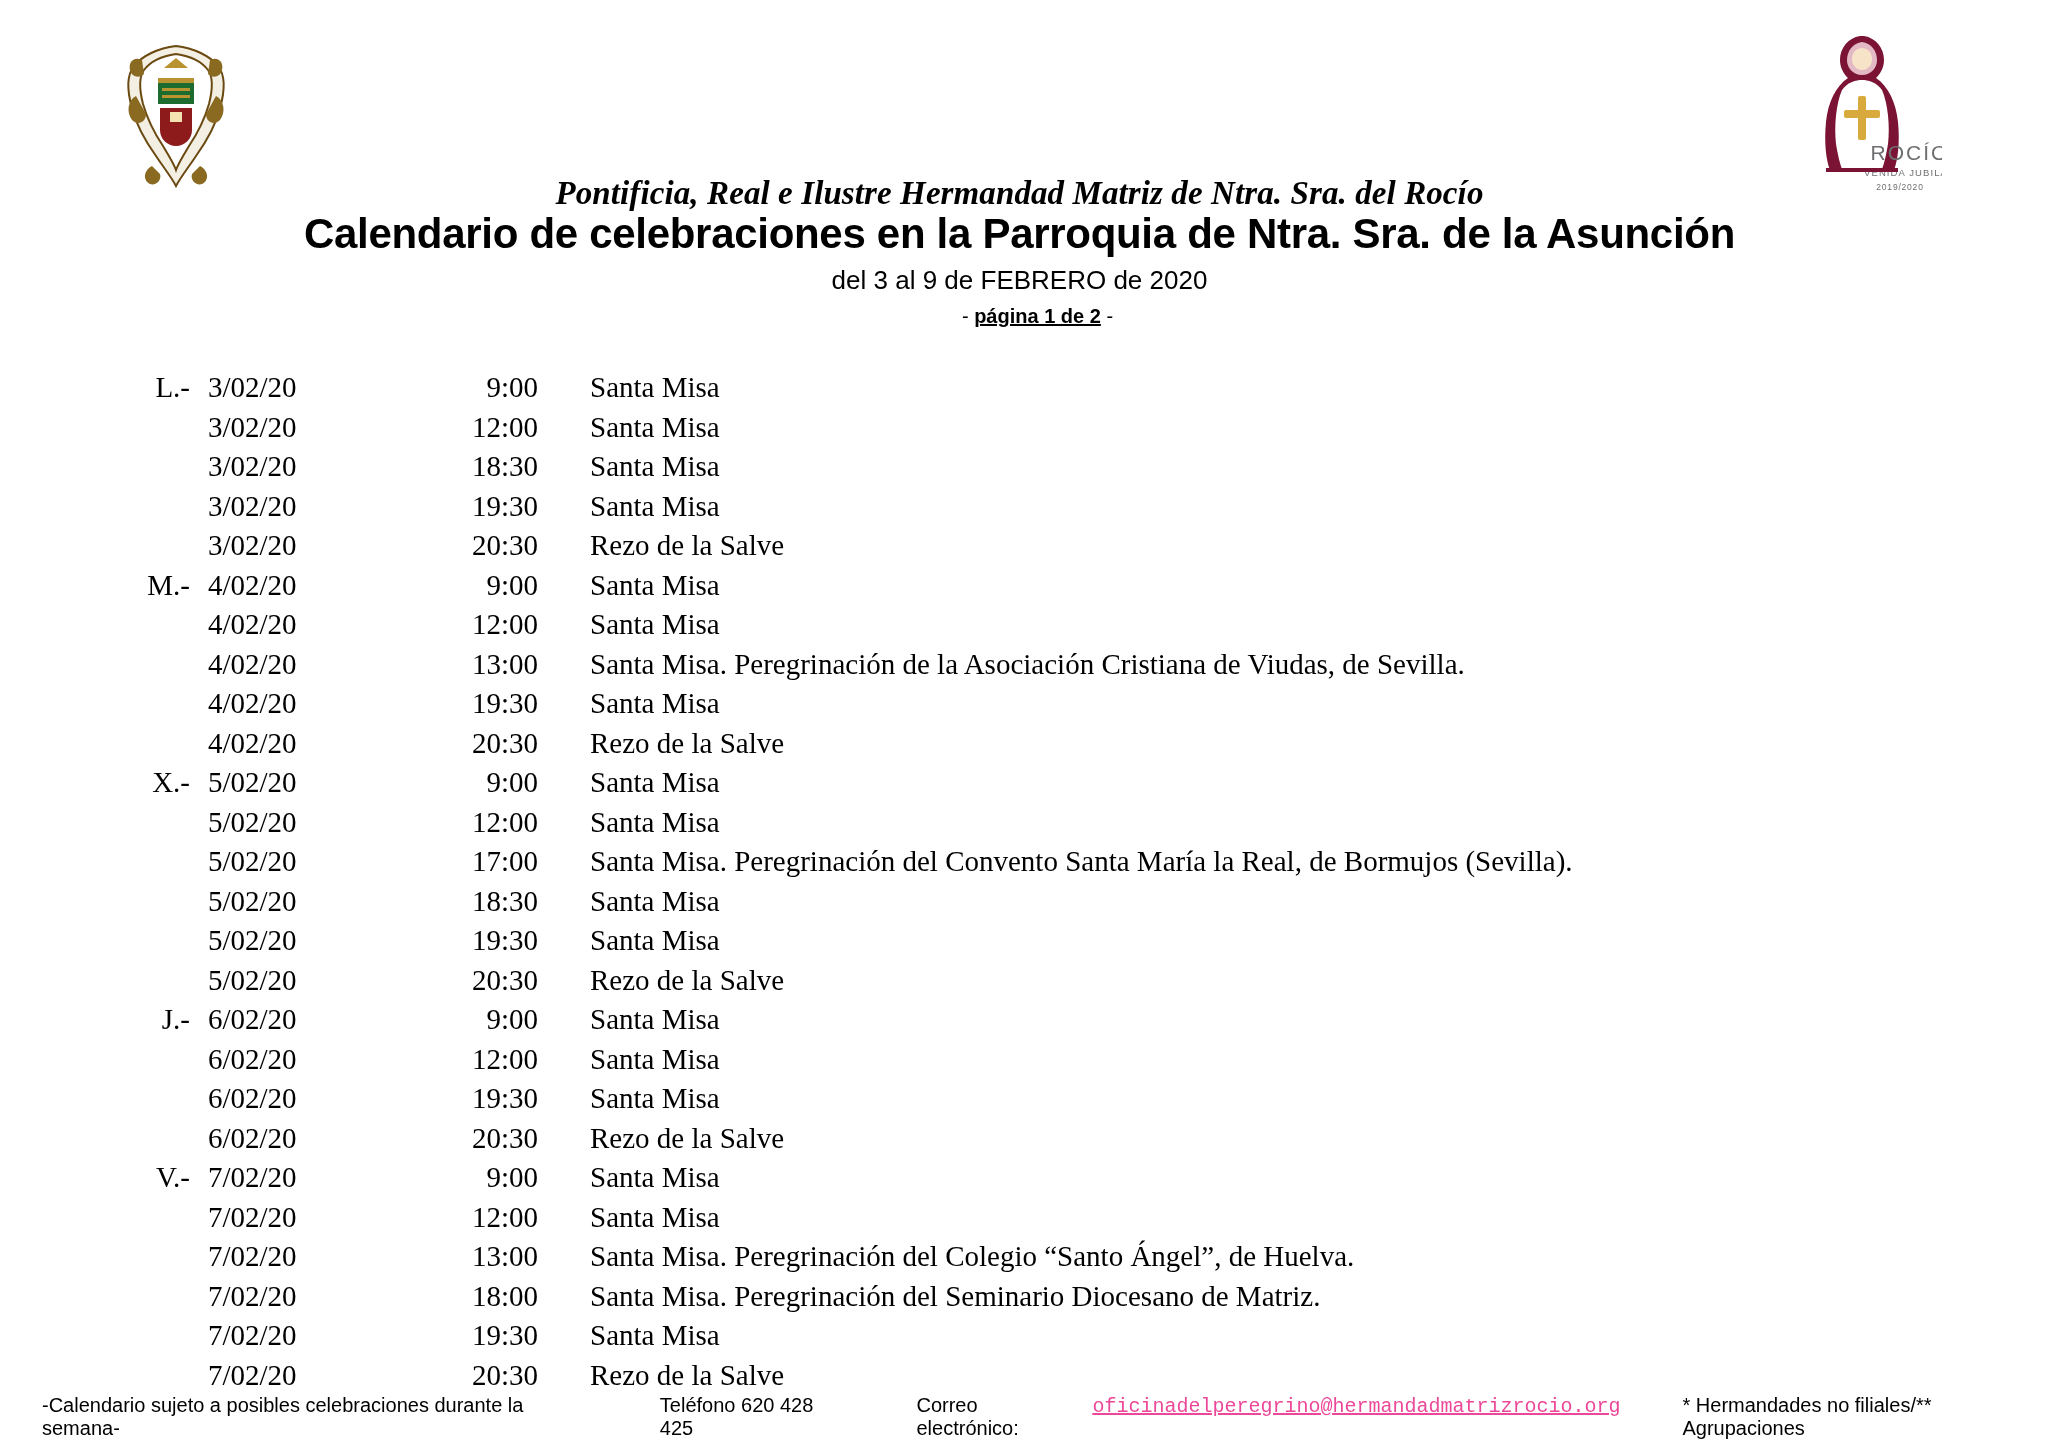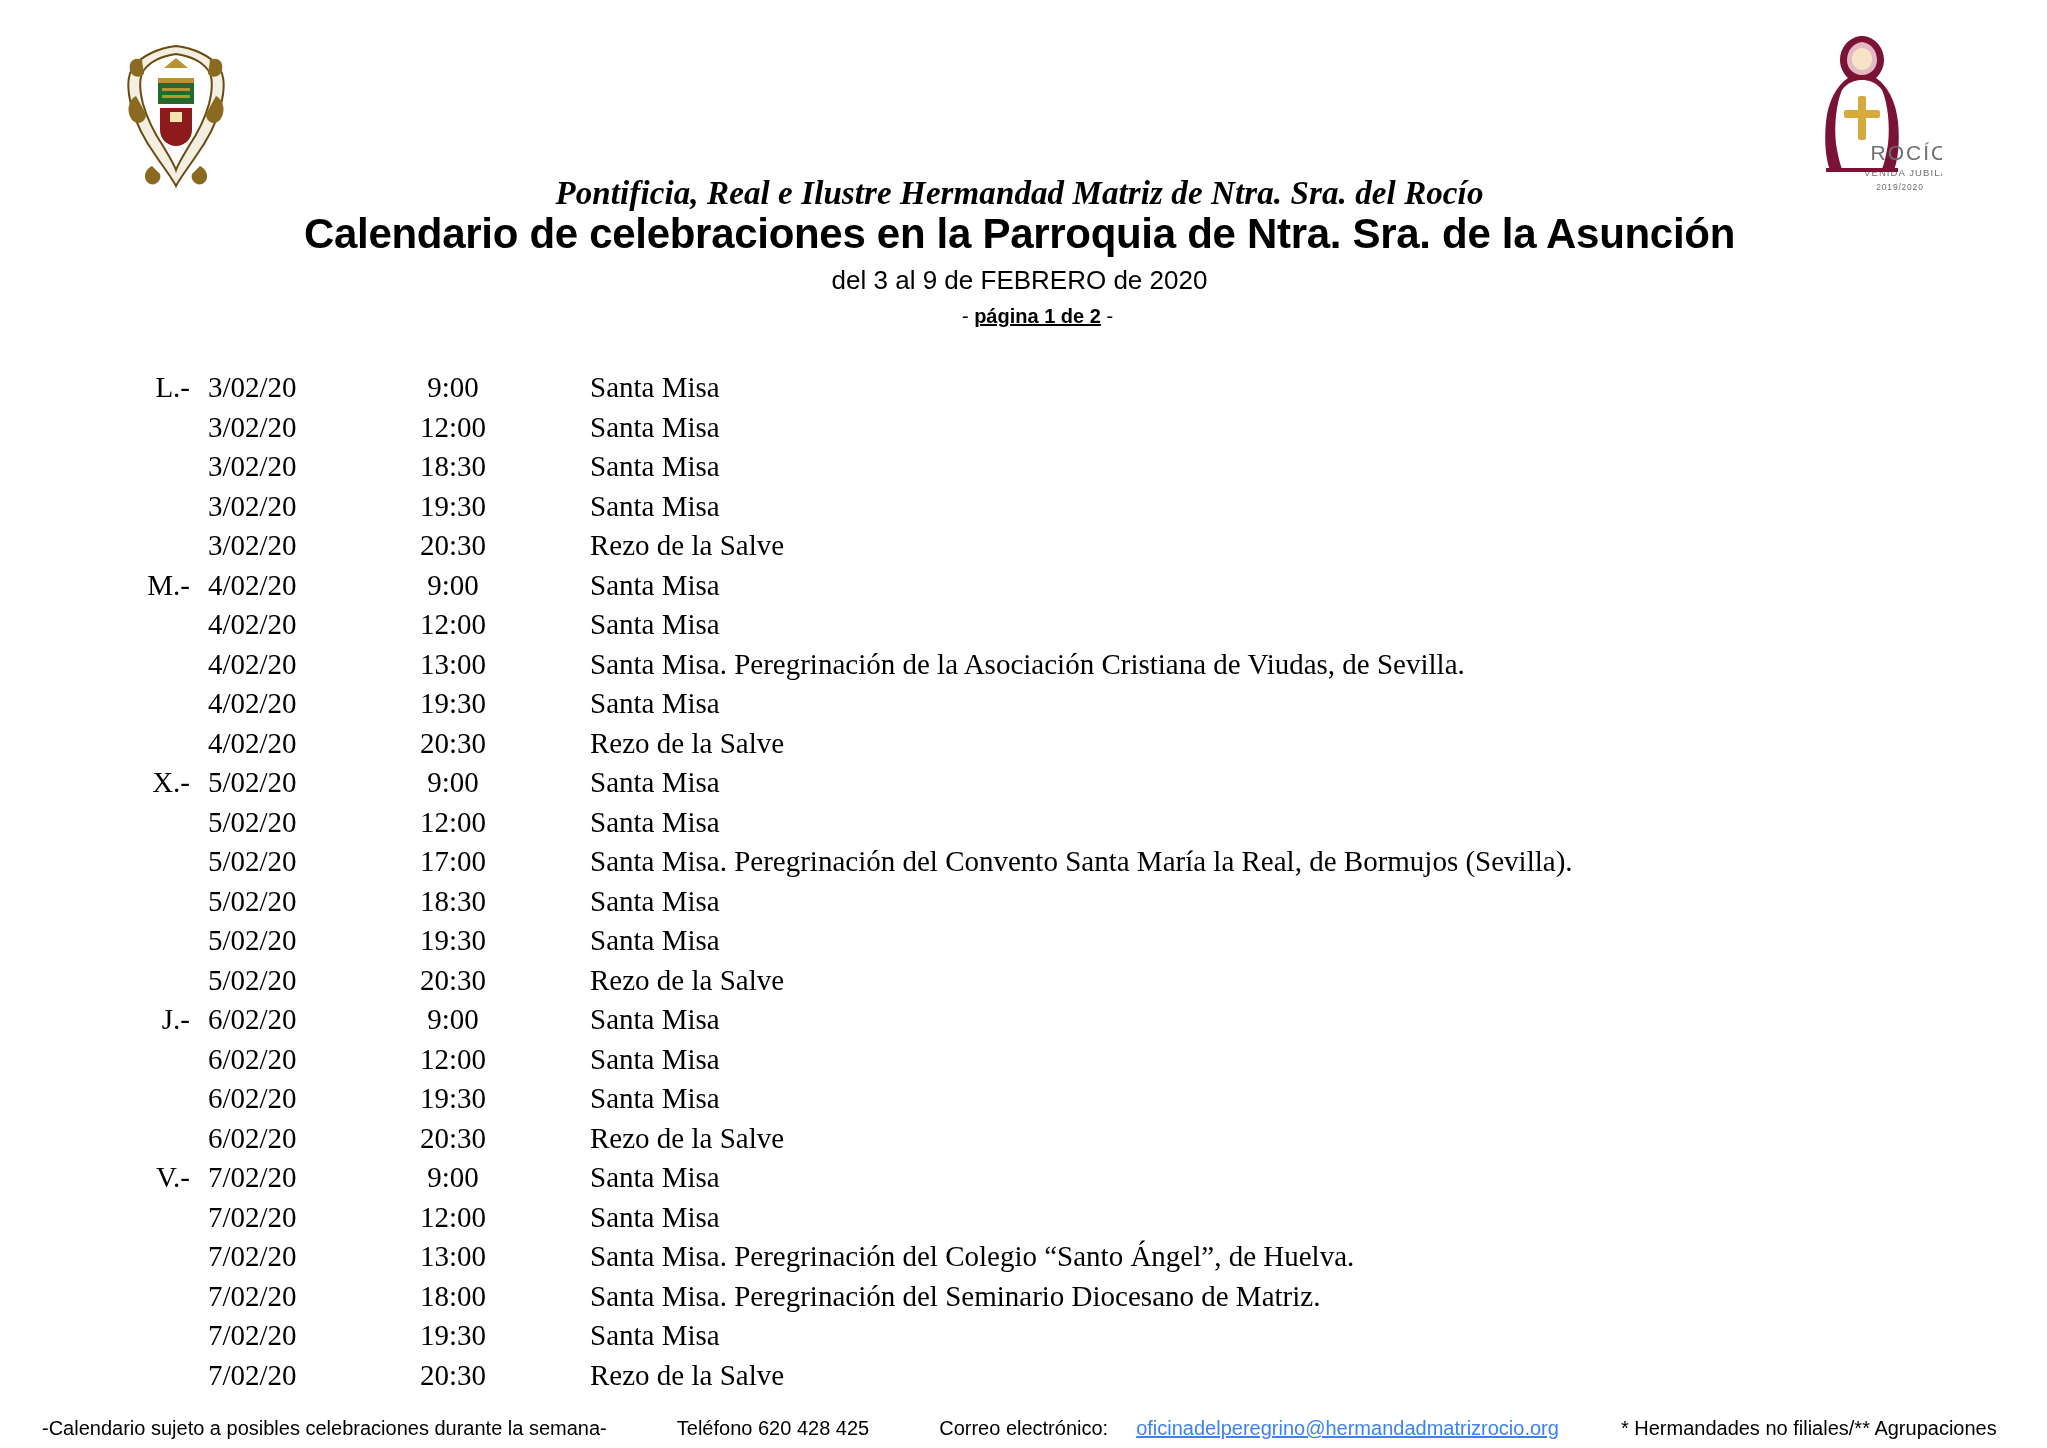--- a/index.html
+++ b/index.html
@@ -99,21 +99,21 @@
     width: 190px;
     text-align: right;
     padding-right: 18px !important;
   }
   .col-date {
     width: 160px;
     text-align: left;
   }
   .col-time {
     width: 170px;
-    text-align: center;
+    text-align: right;
   }
   .col-event {
     text-align: left;
     padding-left: 52px !important;
     white-space: normal;
   }
 
   
   .footer {
     position: absolute;
@@ -128,23 +128,24 @@
   .footer-note {
     margin-left: 42px;
   }
   .footer-phone {
     margin-left: 70px;
   }
   .footer-email-label {
     margin-left: 70px;
   }
   .footer-email {
-    margin-left: 28px;
-    color: #3b82f6;
+    margin-left: 12px;
+    color: #ec4899;
     text-decoration: underline;
+    font-family: Liberation Mono, monospace;
   }
   .footer-legend {
     margin-left: 62px;
   }
 
   
   .crest-left svg, .crest-right svg { display: block; }
 </style>
 </head>
 <body>

